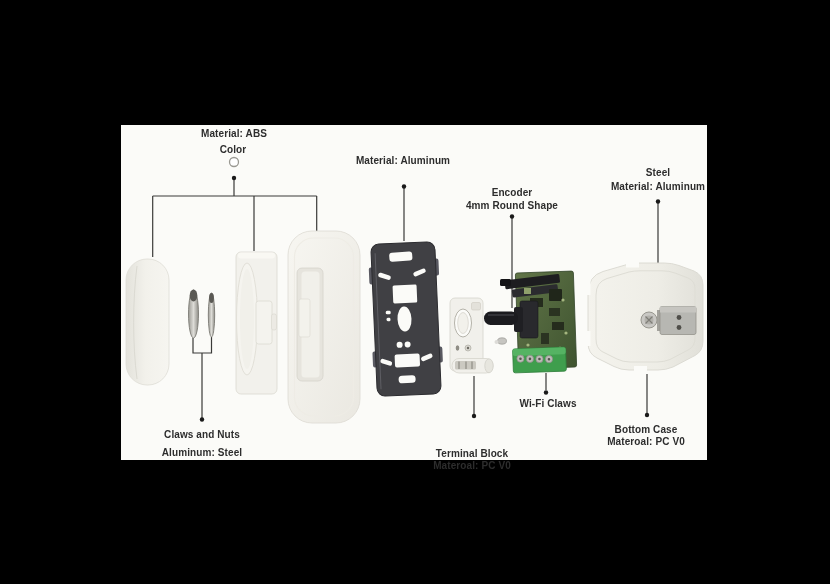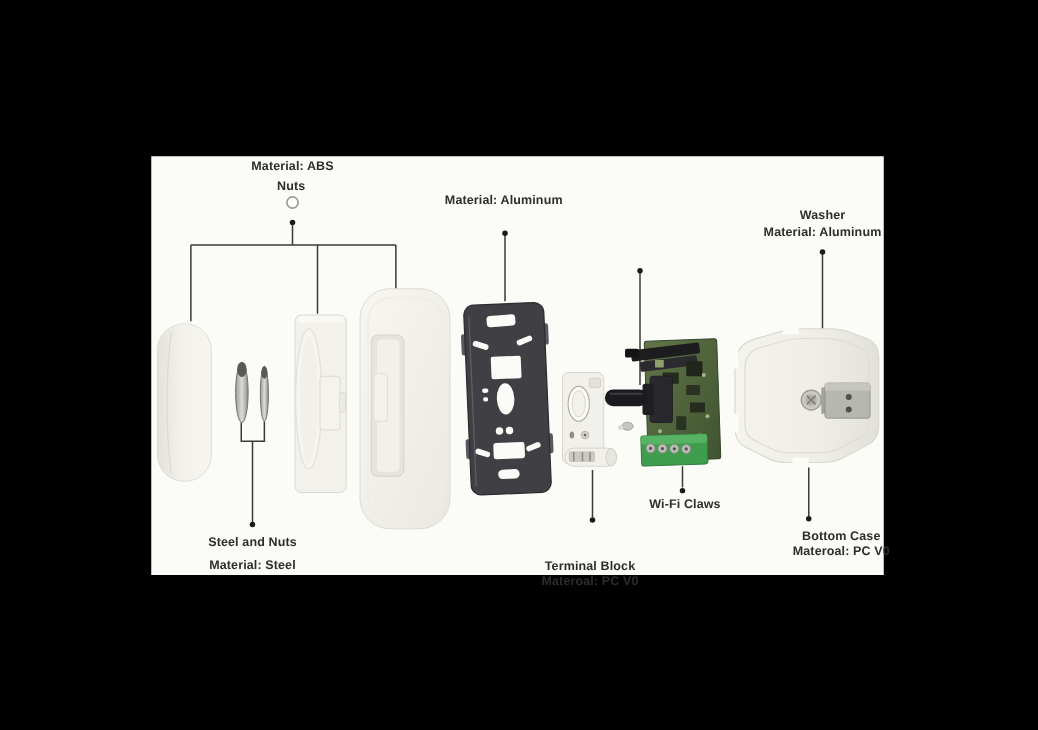--- a/index.html
+++ b/index.html
@@ -190,38 +190,42 @@
         <circle cx="679" cy="317.5" r="2.4" fill="#504f4a"></circle>
         <circle cx="679" cy="327.5" r="2.4" fill="#504f4a"></circle>
         <circle cx="649" cy="320" r="8" fill="#c9c8c4" stroke="#98978f" stroke-width="1"></circle>
         <circle cx="649" cy="320" r="4.5" fill="#b2b1ab"></circle>
         <path d="M645.5,316.5 L652.5,323.5 M652.5,316.5 L645.5,323.5" stroke="#7e7d77" stroke-width="1.2"></path>
       </g>
     </g>
   </svg>
 
   <div class="label" style="left:234px;top:128px">Material: ABS</div>
-  <div class="label" style="left:233px;top:144px">Nuts</div>
+  <div class="label" style="left:233px;top:144px">Color</div>
   <div class="label" style="left:403px;top:155px">Material: Aluminum</div>
 
+  <div class="label" style="left:512px;top:186px;line-height:13px">
+    <div>Encoder</div>
+    <div>4mm Round Shape</div>
+  </div>
 
   <div class="label" style="left:658px;top:166px;line-height:14px">
-    <div>Washer</div>
+    <div>Steel</div>
     <div>Material: Aluminum</div>
   </div>
 
   <div class="label" style="left:202px;top:426px;line-height:18px">
-    <div>Steel and Nuts</div>
-    <div>Material: Steel</div>
+    <div>Claws and Nuts</div>
+    <div>Aluminum: Steel</div>
   </div>
 
   <div class="label" style="left:472px;top:448px;line-height:12px">
     <div>Terminal Block</div>
     <div>Materoal: PC V0</div>
   </div>
 
   <div class="label" style="left:548px;top:398px">Wi-Fi Claws</div>
 
-  <div class="label" style="left:673px;top:424px;line-height:12px">
+  <div class="label" style="left:646px;top:424px;line-height:12px">
     <div>Bottom Case</div>
     <div>Materoal: PC V0</div>
   </div>
 </div>
 
 </body></html>

